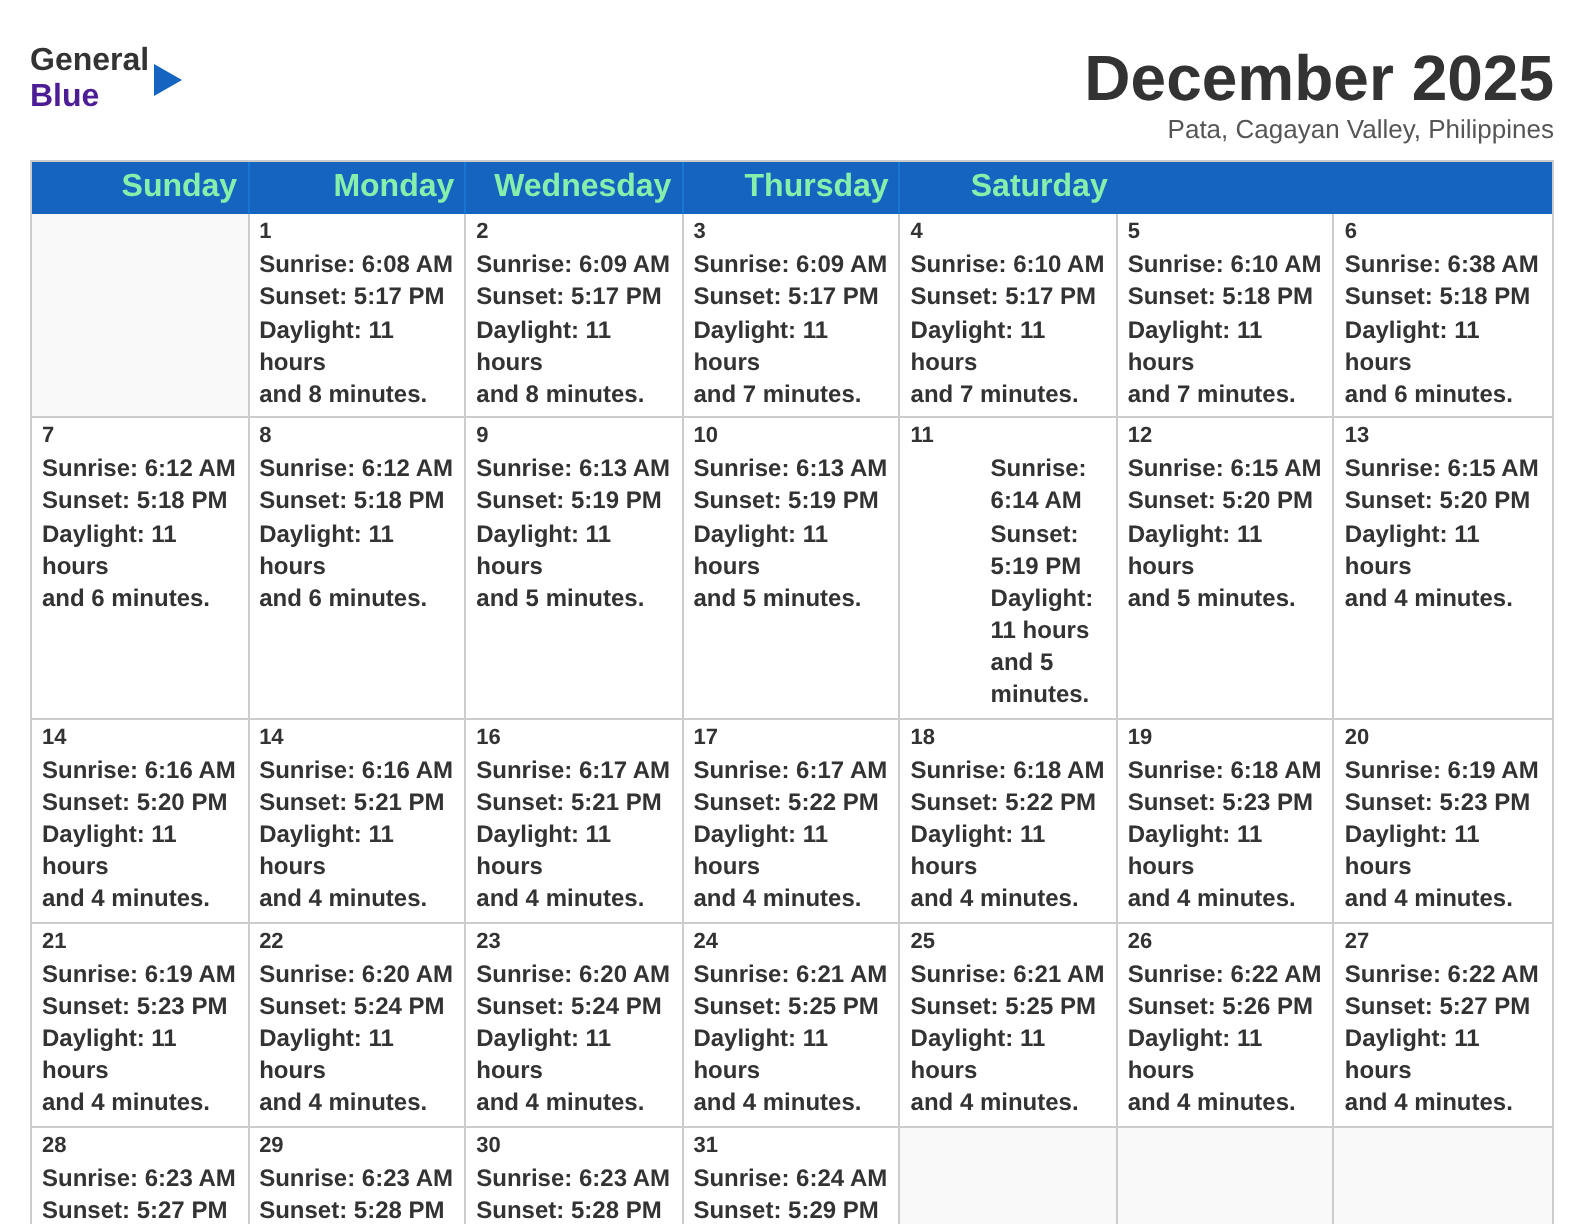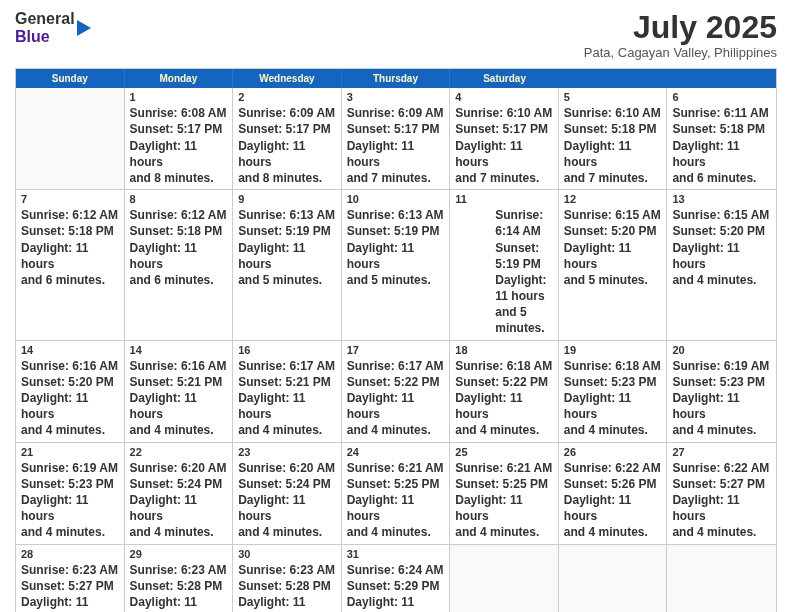--- a/index.html
+++ b/index.html
@@ -6,21 +6,21 @@
     body {
       width: 792px;
       height: 612px;
       font-family: Arial, sans-serif;
       background: #fff;
       overflow: hidden;
     }
     .page {
       width: 792px;
       height: 612px;
-      padding: 10px 15px;
+      padding: 22px 15px;
       display: flex;
       flex-direction: column;
     }
     .header {
       display: flex;
       justify-content: space-between;
       align-items: flex-start;
       margin-bottom: 8px;
     }
     .logo {
@@ -46,25 +46,25 @@
       display: flex;
       flex-direction: column;
       border: 1px solid #ccc;
     }
     .cal-header {
       display: grid;
       grid-template-columns: repeat(7, 1fr);
       background: #1565c0;
     }
     .cal-header-cell {
-      color: #fef9c3;
-      font-size: 10px;
+      color: #86efac;
+      font-size: 16px;
       font-weight: bold;
       padding: 4px 5px;
-      text-align: center;
+      text-align: right;
       border-right: 1px solid #1976d2;
     }
     .cal-header-cell:last-child { border-right: none; }
     .cal-body {
       flex: 1;
       display: flex;
       flex-direction: column;
     }
     .cal-row {
       display: grid;
@@ -106,21 +106,21 @@
       <div style="line-height:1.1;">
         <div style="font-size:16px;font-weight:bold;color:#333;">General</div>
         <div style="font-size:16px;font-weight:bold;color:#4c1d95;">Blue</div>
       </div>
       <svg width="20" height="28" viewBox="0 0 20 28" style="margin-left:2px;">
         <polygon points="0,6 14,14 0,22" fill="#1565c0"></polygon>
       </svg>
     </div>
   </div>
     <div class="title-area">
-      <div class="month-title">July 2025</div>
+      <div class="month-title">December 2025</div>
       <div class="subtitle">Pata, Cagayan Valley, Philippines</div>
     </div>
   </div>
 
   <div class="calendar">
     <div class="cal-header" id="cal-header">
         <div class="cal-header-cell">Sunday</div>
         <div class="cal-header-cell">Monday</div>
         <div class="cal-header-cell">Wednesday</div>
         <div class="cal-header-cell">Thursday</div>
@@ -159,21 +159,21 @@
           </div>
           <div class="cal-cell">
             <span class="day-number">5</span>
             <div class="cell-text" style="white-space: pre-line;">Sunrise: 6:10 AM
 Sunset: 5:18 PM
 Daylight: 11 hours
 and 7 minutes.</div>
           </div>
           <div class="cal-cell">
             <span class="day-number">6</span>
-            <div class="cell-text" style="white-space: pre-line;">Sunrise: 6:11 AM
+            <div class="cell-text" style="white-space: pre-line;">Sunrise: 6:38 AM
 Sunset: 5:18 PM
 Daylight: 11 hours
 and 6 minutes.</div>
           </div>
         </div>
         <div class="cal-row">
           <div class="cal-cell">
             <span class="day-number">7</span>
             <div class="cell-text" style="white-space: pre-line;">Sunrise: 6:12 AM
 Sunset: 5:18 PM

